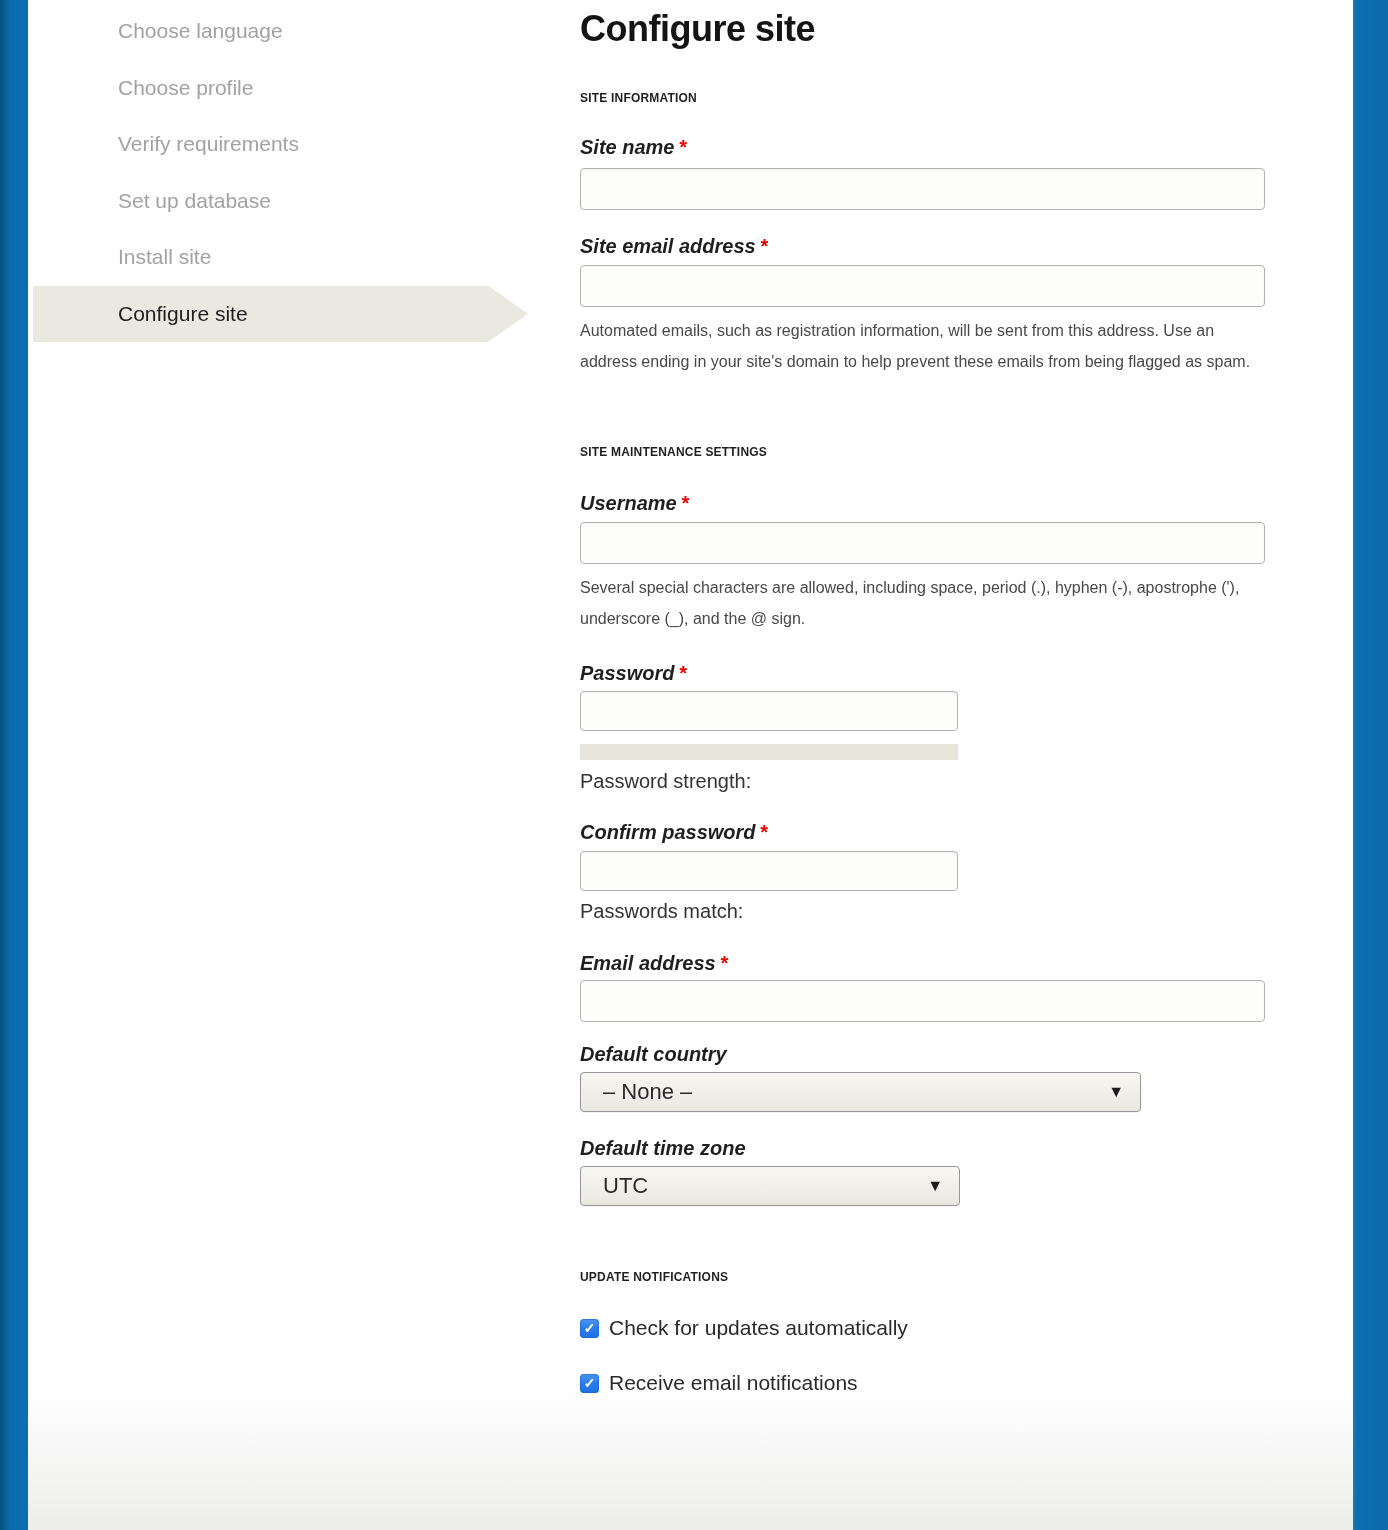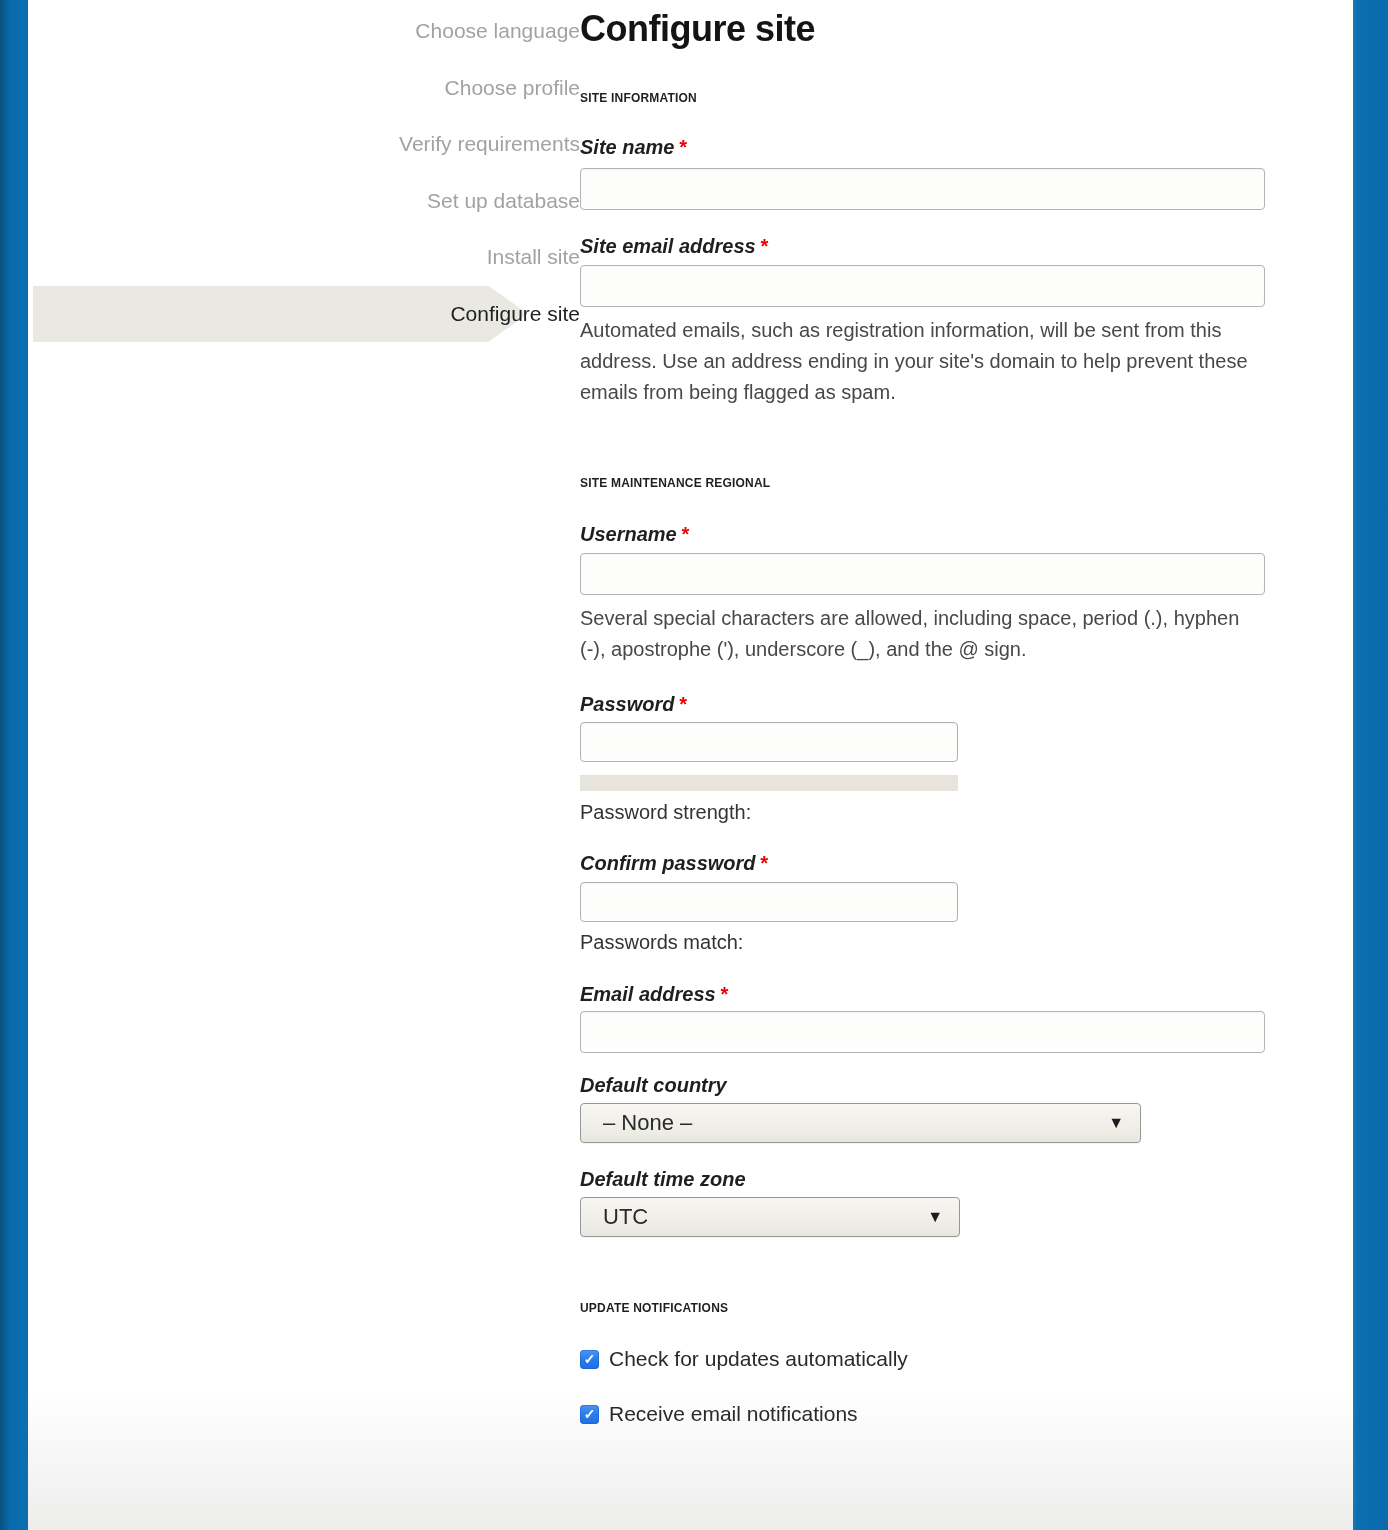--- a/index.html
+++ b/index.html
@@ -29,21 +29,20 @@
   .sidebar { flex: 0 0 552px; padding-top: 3px; }
   .step-list { list-style: none; }
   .step {
     position: relative;
     height: 56.5px;
     display: flex;
     align-items: center;
     padding-left: 90px;
     font-size: 21px;
     color: #a2a2a2;
-    justify-content: flex-end;
   }
   .step .step-label { position: relative; z-index: 1; }
   .step.active { color: #1f1f1f; }
   .step.active::before {
     content: "";
     position: absolute;
     left: 5px; top: 0; bottom: 0;
     width: 495px;
     background: #e9e8e1;
     clip-path: polygon(0 0, calc(100% - 40px) 0, 100% 50%, calc(100% - 40px) 100%, 0 100%);
@@ -85,21 +84,21 @@
     box-shadow: inset 0 1px 2px rgba(0,0,0,0.04);
     font-size: 20px;
     font-family: "Liberation Sans", sans-serif;
     color: #262626;
     padding: 0 12px;
     outline: none;
   }
   .text-input.narrow { width: 378px; height: 40px; }
 
   .help-text {
-    font-size: 20px;
+    font-size: 16px;
     line-height: 31px;
     color: #484848;
     max-width: 678px;
     margin-top: 8px;
   }
 
   .strength-bar {
     width: 378px; height: 16px;
     background: #e7e5db;
     margin-top: 13px;
@@ -212,21 +211,21 @@
       <span>Site name</span><span class="req">*</span>
     </div>
     <input type="text" class="text-input mt-input-1" value="" style="">
 
     <div class="field-label mt-label-2">
       <span>Site email address</span><span class="req">*</span>
     </div>
     <input type="text" class="text-input mt-input-2" value="" style="">
     <p class="help-text">Automated emails, such as registration information, will be sent from this address. Use an address ending in your site's domain to help prevent these emails from being flagged as spam.</p>
 
-    <h2 class="section-heading sh-2">SITE MAINTENANCE REGIONAL</h2>
+    <h2 class="section-heading sh-2">SITE MAINTENANCE SETTINGS</h2>
 
     <div class="field-label mt-label-3">
       <span>Username</span><span class="req">*</span>
     </div>
     <input type="text" class="text-input mt-input-3" value="" style="">
     <p class="help-text">Several special characters are allowed, including space, period (.), hyphen (-), apostrophe ('), underscore (_), and the @ sign.</p>
 
     <div class="field-label mt-label-4">
       <span>Password</span><span class="req">*</span>
     </div>

